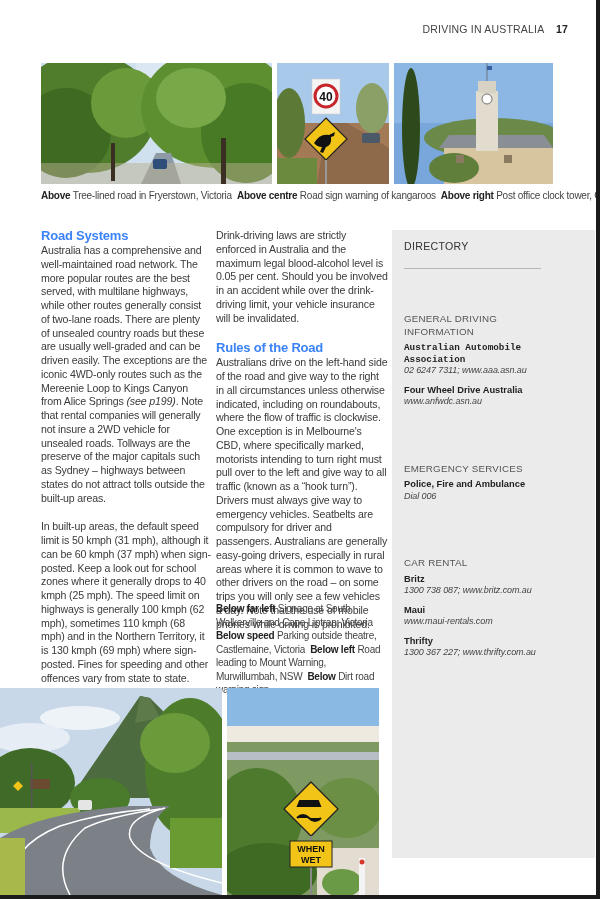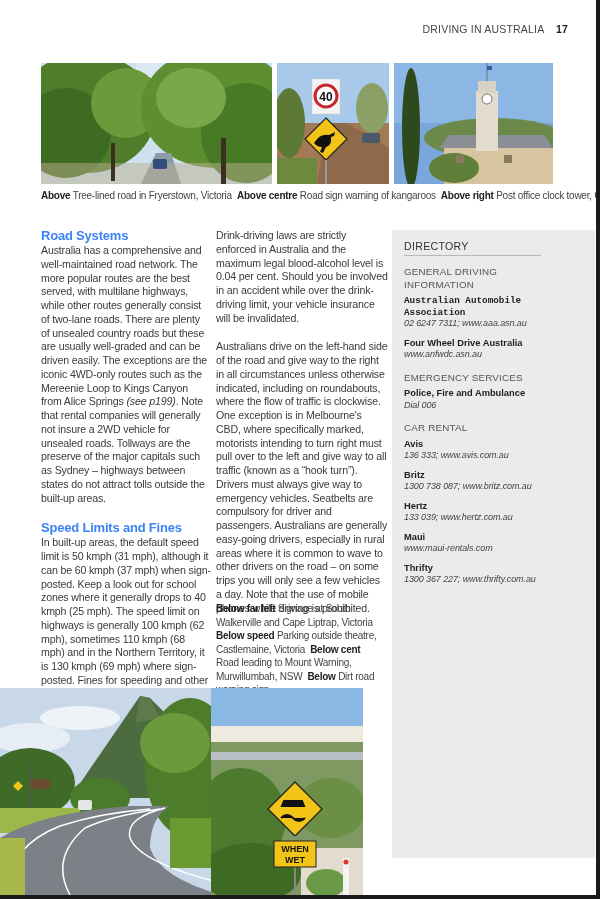--- a/index.html
+++ b/index.html
@@ -18,22 +18,22 @@
   .caption { position: absolute; font-family: "Liberation Sans", sans-serif; font-size: 10px; color: #444; letter-spacing: -0.25px; line-height: 13px; transform-origin: left top; }
   .caption b { color: #222; font-weight: bold; }
 
   .col { position: absolute; font-size: 10.6px; line-height: 13.75px; color: #3a3a3a; letter-spacing: -0.15px; }
   .col h2 { font-size: 13px; font-weight: bold; color: #3b82f6; line-height: 15px; margin-bottom: 1px; letter-spacing: -0.2px; }
   .col p { margin: 0; }
   .col .gap { height: 15px; }
   .col i { font-style: italic; text-align: right; }
 
   .directory { position: absolute; left: 392px; top: 230px; width: 203px; height: 628px; background: #ebebeb; padding: 10px 12px 0 12px; }
-  .directory .dir-title { font-size: 10.6px; color: #333; letter-spacing: 0.3px; padding-bottom: 3px; border-bottom: 1px solid #b8b8b8; width: 137px; margin-bottom: 10px; }
-  .directory .dir-section { font-size: 9.8px; color: #555; letter-spacing: 0.2px; line-height: 12.5px; margin-bottom: 4px; width: 110px; }
+  .directory .dir-title { font-size: 10.6px; color: #333; letter-spacing: 0.3px; padding-bottom: 16px; border-bottom: 1px solid #b8b8b8; width: 137px; }
+  .directory .dir-section { font-size: 9.8px; color: #555; letter-spacing: 0.2px; line-height: 12.5px; margin-bottom: 4px; width: 110px; margin-top: 44px; }
   .directory .entry { margin-bottom: 8px; }
   .directory .entry-name { font-size: 9.3px; font-weight: bold; color: #222; line-height: 11.5px; }
   .directory .entry-detail { font-size: 9px; font-style: italic; color: #444; line-height: 11.5px; letter-spacing: -0.1px; }
   .directory .section-gap { height: 3px; }
 </style>
 </head>
 <body>
 
 <div class="running-head">
   <span class="section">Driving in Australia</span>
@@ -101,36 +101,36 @@
   <b>Above centre</b>
   <span>Road sign warning of kangaroos</span>&nbsp;
   <b>Above right</b>
   <span>Post office clock tower, Castlemaine, Victoria</span>
 </div>
 
 <div class="col" style="left:41px; top:228px; width:170px;">
   <h2>Road Systems</h2>
   <p><span>Australia has a comprehensive and well-maintained road network. The more popular routes are the best served, with multilane highways, while other routes generally consist of two-lane roads. There are plenty of unsealed country roads but these are usually well-graded and can be driven easily. The exceptions are the iconic 4WD-only routes such as the Mereenie Loop to Kings Canyon from Alice Springs </span><i>(see p199)</i><span>. Note that rental companies will generally not insure a 2WD vehicle for unsealed roads. Tollways are the preserve of the major capitals such as Sydney – highways between states do not attract tolls outside the built-up areas.</span></p>
   <div class="gap"></div>
-  <h2>Speed Limits and Fines</h2>
   <p>In built-up areas, the default speed limit is 50 kmph (31 mph), although it can be 60 kmph (37 mph) when sign-posted. Keep a look out for school zones where it generally drops to 40 kmph (25 mph). The speed limit on highways is generally 100 kmph (62 mph), sometimes 110 kmph (68 mph) and in the Northern Territory, it is 130 kmph (69 mph) where sign-posted. Fines for speeding and other offences vary from state to state.</p>
 </div>
 
 <div class="col" style="left:216px; top:229px; width:172px;">
-  <p>Drink-driving laws are strictly enforced in Australia and the maximum legal blood-alcohol level is 0.04 per cent. Should you be involved in an accident while over the drink-driving limit, your vehicle insurance will be invalidated.</p>
+  <p>Drink-driving laws are strictly enforced in Australia and the maximum legal blood-alcohol level is 0.05 per cent. Should you be involved in an accident while over the drink-driving limit, your vehicle insurance will be invalidated.</p>
   <div class="gap" style="height:15px;"></div>
+  <h2>Rules of the Road</h2>
   <p>Australians drive on the left-hand side of the road and give way to the right in all circumstances unless otherwise indicated, including on roundabouts, where the flow of traffic is clockwise. One exception is in Melbourne's CBD, where specifically marked, motorists intending to turn right must pull over to the left and give way to all traffic (known as a “hook turn”). Drivers must always give way to emergency vehicles. Seatbelts are compulsory for driver and passengers. Australians are generally easy-going drivers, especially in rural areas where it is common to wave to other drivers on the road – on some trips you will only see a few vehicles a day. Note that the use of mobile phones while driving is prohibited.</p>
 </div>
 
 <div class="caption" style="left:216px; top:602px; width:168px; line-height:13.5px;">
   <b>Below far left</b>
   <span>Signage at South Walkerville and Cape Liptrap, Victoria</span>&nbsp;
   <b>Below speed</b>
   <span>Parking outside theatre, Castlemaine, Victoria</span>&nbsp;
-  <b>Below cent</b>
+  <b>Below left</b>
   <span>Road leading to Mount Warning, Murwillumbah, NSW</span>&nbsp;
   <b>Below</b>
   <span>Dirt road warning sign</span>
 </div>
 
 <div class="directory">
   <div class="dir-title">DIRECTORY</div>
 
   <div class="dir-section">GENERAL DRIVING INFORMATION</div>
   <div class="entry">
@@ -145,30 +145,22 @@
 
   <div class="dir-section" style="width:auto;">EMERGENCY SERVICES</div>
   <div class="entry">
     <div class="entry-name">Police, Fire and Ambulance</div>
     <div class="entry-detail">Dial 006</div>
   </div>
   <div class="section-gap"></div>
 
   <div class="dir-section">CAR RENTAL</div>
   <div class="entry">
-    <div class="entry-name">Avis</div>
-    <div class="entry-detail">136 333; www.avis.com.au</div>
-  </div>
-  <div class="entry">
     <div class="entry-name">Britz</div>
     <div class="entry-detail">1300 738 087; www.britz.com.au</div>
-  </div>
-  <div class="entry">
-    <div class="entry-name">Hertz</div>
-    <div class="entry-detail">133 039; www.hertz.com.au</div>
   </div>
   <div class="entry">
     <div class="entry-name">Maui</div>
     <div class="entry-detail">www.maui-rentals.com</div>
   </div>
   <div class="entry">
     <div class="entry-name">Thrifty</div>
     <div class="entry-detail">1300 367 227; www.thrifty.com.au</div>
   </div>
 </div>
@@ -191,21 +183,21 @@
     <path d="M222 195 Q140 175 130 150 Q125 130 165 120" stroke="#fff" stroke-width="1.5" fill="none"></path>
     <rect x="0" y="150" width="25" height="57" fill="#a9b84a"></rect>
     <rect x="170" y="130" width="52" height="50" fill="#6a9b33"></rect>
     <rect x="78" y="112" width="14" height="10" rx="2" fill="#e5e5e5"></rect>
     <rect x="30" y="91" width="20" height="10" fill="#6b4a32"></rect>
     <polygon points="13,98 18,93 23,98 18,103" fill="#f2c417"></polygon>
     <rect x="31" y="75" width="1.5" height="45" fill="#555"></rect>
   </svg>
 </div>
 
-<div class="photo" style="left:211px; top:688px; width:152px; height:207px;">
+<div class="photo" style="left:227px; top:688px; width:152px; height:207px;">
   <svg width="152" height="207" viewBox="0 0 152 207">
     <rect width="152" height="207" fill="#9fc6e6"></rect>
     <rect y="0" width="152" height="38" fill="#8ab9e3"></rect>
     <rect y="38" width="152" height="16" fill="#eeeae0"></rect>
     <rect y="54" width="152" height="153" fill="#7e9a62"></rect>
     <rect y="64" width="152" height="8" fill="#b7bec4"></rect>
     <ellipse cx="30" cy="130" rx="45" ry="50" fill="#4e7a2e"></ellipse>
     <ellipse cx="120" cy="120" rx="35" ry="30" fill="#6b8f45"></ellipse>
     <ellipse cx="40" cy="185" rx="50" ry="30" fill="#3f6a24"></ellipse>
     <rect x="90" y="160" width="62" height="47" fill="#e2ddd0"></rect>

